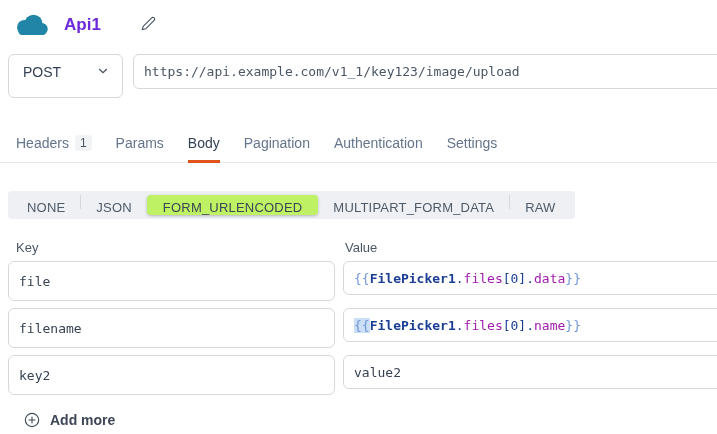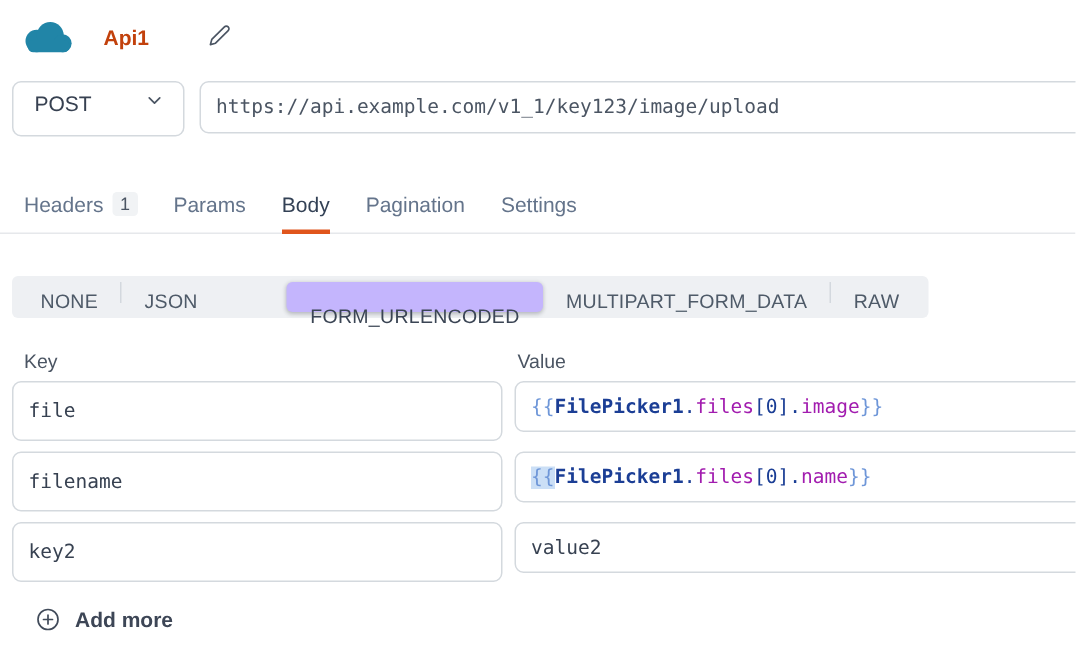--- a/index.html
+++ b/index.html
@@ -2,46 +2,46 @@
 <html><head>
 <meta charset="utf-8">
 <style>
   * { margin:0; padding:0; box-sizing:border-box; }
   html,body { width:717px; height:434px; overflow:hidden; background:#ffffff;
     font-family:"Liberation Sans", sans-serif; color:#374151; }
 
   
   .app-header { display:flex; align-items:center; padding:10px 0 0 14px; height:40px; }
   .cloud-icon svg { display:block; }
-  .api-title { font-size:14px; font-weight:700; color:#c2410c; margin-left:19px; }
+  .api-title { font-size:17px; font-weight:700; color:#6d28d9; margin-left:14px; }
   .edit-btn { margin-left:40px; background:none; border:none; cursor:pointer; display:flex; align-items:center; }
 
   
   .request-row { display:flex; gap:10px; margin:14px -6px 0 8px; }
-  .method-dropdown { width:115px; height:37px; border:1px solid #d4d9de; border-radius:6px;
+  .method-dropdown { width:115px; height:44px; border:1px solid #d4d9de; border-radius:6px;
     background:#fff; display:flex; align-items:center; justify-content:space-between;
     padding:0 12px 8px 14px; font-size:14px; color:#374151; cursor:pointer; flex:none;text-align:center; }
   .url-input { flex:1; height:35px; border:1px solid #d4d9de; border-radius:6px;
     padding:0 10px; font-family:"DejaVu Sans Mono", monospace; font-size:13px; color:#4b5563; outline:none; }
 
   
   .tabs { display:flex; gap:24px; margin-top:33px; padding-left:16px; border-bottom:1px solid #e6e8eb; }
   .tab { display:flex; align-items:flex-end; gap:6px; font-size:14px; color:#64748b;
     padding:4px 0 9px; cursor:pointer; border-bottom:3px solid transparent; margin-bottom:-1px; }
   .tab.active { color:#334155; border-bottom-color:#e0551c; }
   .tab-badge { background:#f1f3f5; color:#4b5563; font-size:12px; border-radius:3px;
     padding:1px 5px; line-height:14px; }
 
   
   .seg-bar { display:inline-flex; background:#eef0f3; border-radius:4px;
     padding:4px; margin:28px 0 0 8px; height:28px; }
   .seg-item { font-size:13px; color:#4e5a68; padding:0 15px; line-height:26px;
     letter-spacing:.2px; cursor:pointer; white-space:nowrap; }
-  .seg-item.active { background:#c4b5fd; border-radius:4px; color:#3b4554;
-    box-shadow:0 1px 3px rgba(27,34,44,.28); padding:10px 16px;margin-left:44px; }
+  .seg-item.active { background:#bef264; border-radius:4px; color:#3b4554;
+    box-shadow:0 1px 3px rgba(27,34,44,.28); padding:0 16px; }
   .seg-divider { width:1px; height:14px; background:#d3d8de; flex:none; }
 
   
   .kv-labels { display:flex; margin:21px 0 6px 16px; font-size:13px; color:#4b5563; }
   .kv-labels .key-label { width:329px; }
   .kv-rows { margin:0 -6px 0 8px; }
   .kv-row { display:flex; gap:8px; margin-bottom:7px; }
   .key-input { width:327px; height:40px; border:1px solid #d4d9de; border-radius:6px; flex:none;
     padding:0 10px; font-family:"DejaVu Sans Mono", monospace; font-size:13px; color:#374151; outline:none; }
   .value-field { flex:1; height:34px; border:1px solid #d4d9de; border-radius:6px;
@@ -106,20 +106,23 @@
   <div class="tab">
     <span>Params</span>
   </div>
   <div class="tab active">
     <span>Body</span>
   </div>
   <div class="tab">
     <span>Pagination</span>
   </div>
   <div class="tab">
+    <span>Authentication</span>
+  </div>
+  <div class="tab">
     <span>Settings</span>
   </div>
 </div>
 
 
 <div class="seg-bar">
   <div class="seg-item">NONE</div>
   <div class="seg-divider"></div>
   <div class="seg-item">JSON</div>
   <div class="seg-item active">FORM_URLENCODED</div>
@@ -130,21 +133,21 @@
 
 
 <div class="kv-labels">
   <span class="key-label">Key</span>
   <span class="value-label">Value</span>
 </div>
 
 <div class="kv-rows">
   <div class="kv-row">
     <input class="key-input" type="text" value="file" style="">
-    <div class="value-field"><span class="seg brace">{{</span><span class="seg entity">FilePicker1</span><span class="seg punct">.</span><span class="seg prop">files</span><span class="seg punct">[0]</span><span class="seg punct">.</span><span class="seg prop">image</span><span class="seg brace">}}</span></div>
+    <div class="value-field"><span class="seg brace">{{</span><span class="seg entity">FilePicker1</span><span class="seg punct">.</span><span class="seg prop">files</span><span class="seg punct">[0]</span><span class="seg punct">.</span><span class="seg prop">data</span><span class="seg brace">}}</span></div>
   </div>
   <div class="kv-row">
     <input class="key-input" type="text" value="filename" style="">
     <div class="value-field"><span class="seg brace highlight">{{</span><span class="seg entity">FilePicker1</span><span class="seg punct">.</span><span class="seg prop">files</span><span class="seg punct">[0]</span><span class="seg punct">.</span><span class="seg prop">name</span><span class="seg brace">}}</span></div>
   </div>
   <div class="kv-row">
     <input class="key-input" type="text" value="key2" style="">
     <div class="value-field"><span class="seg text">value2</span></div>
   </div>
 </div>

